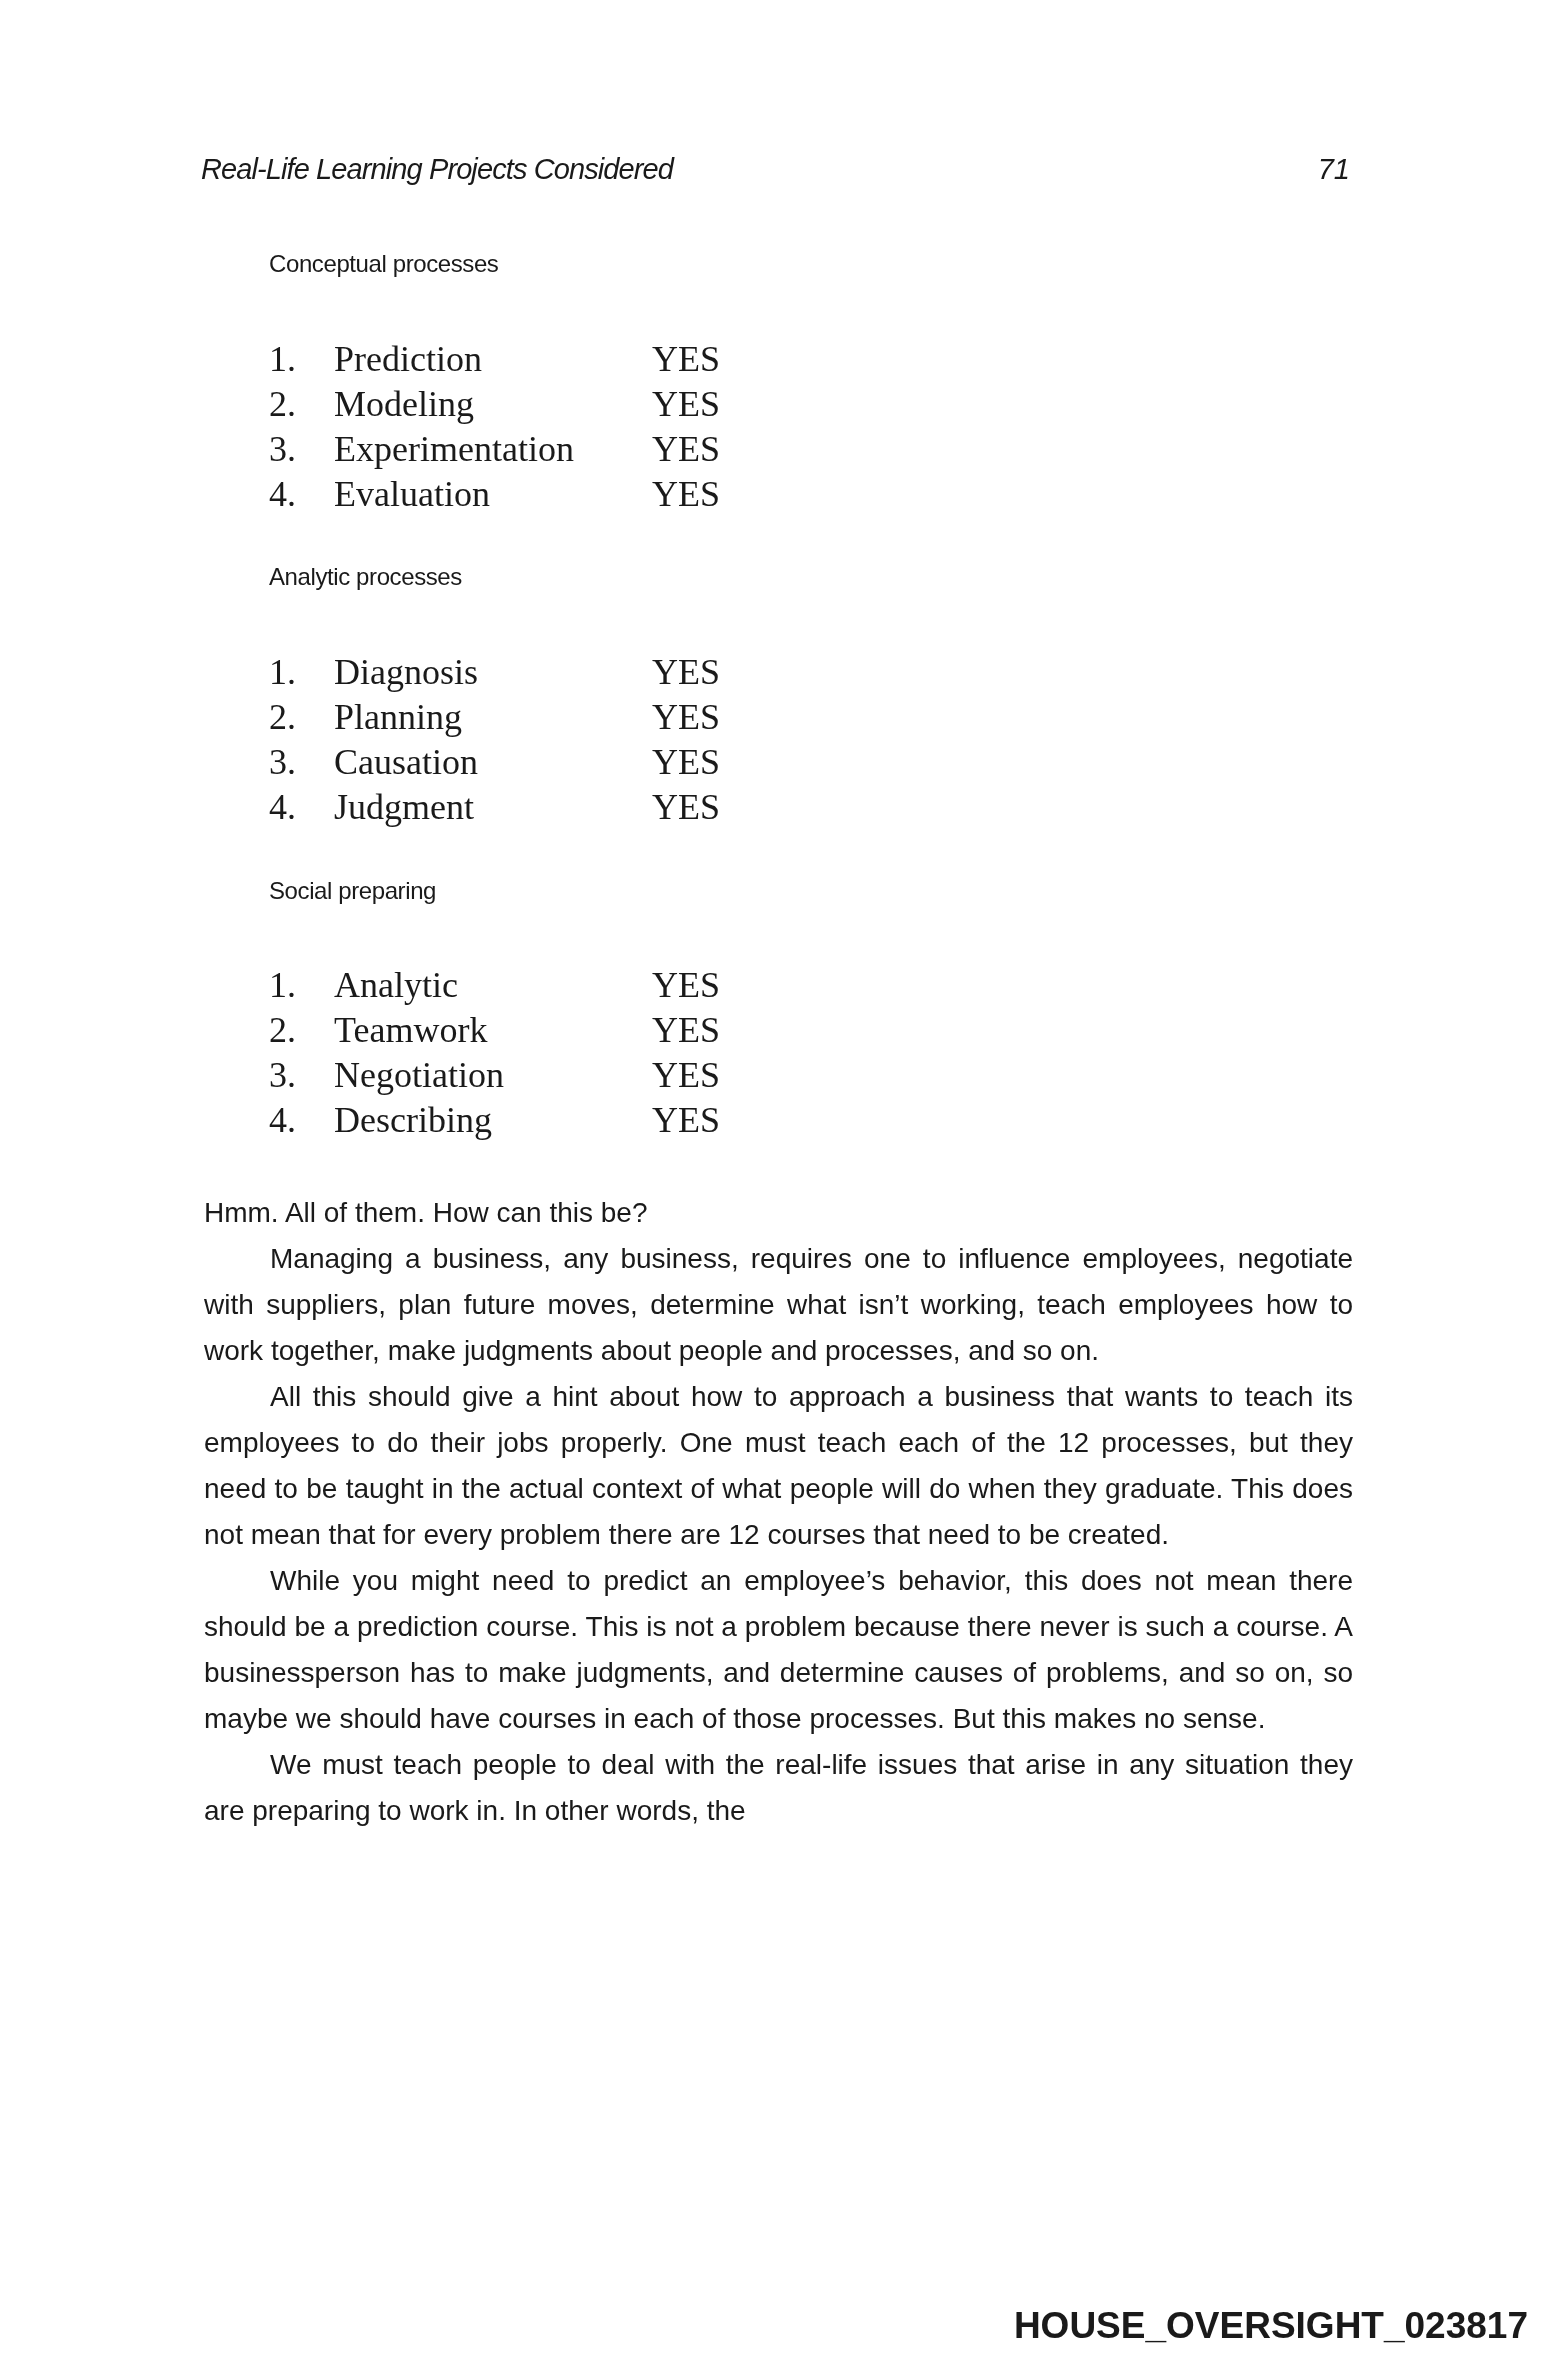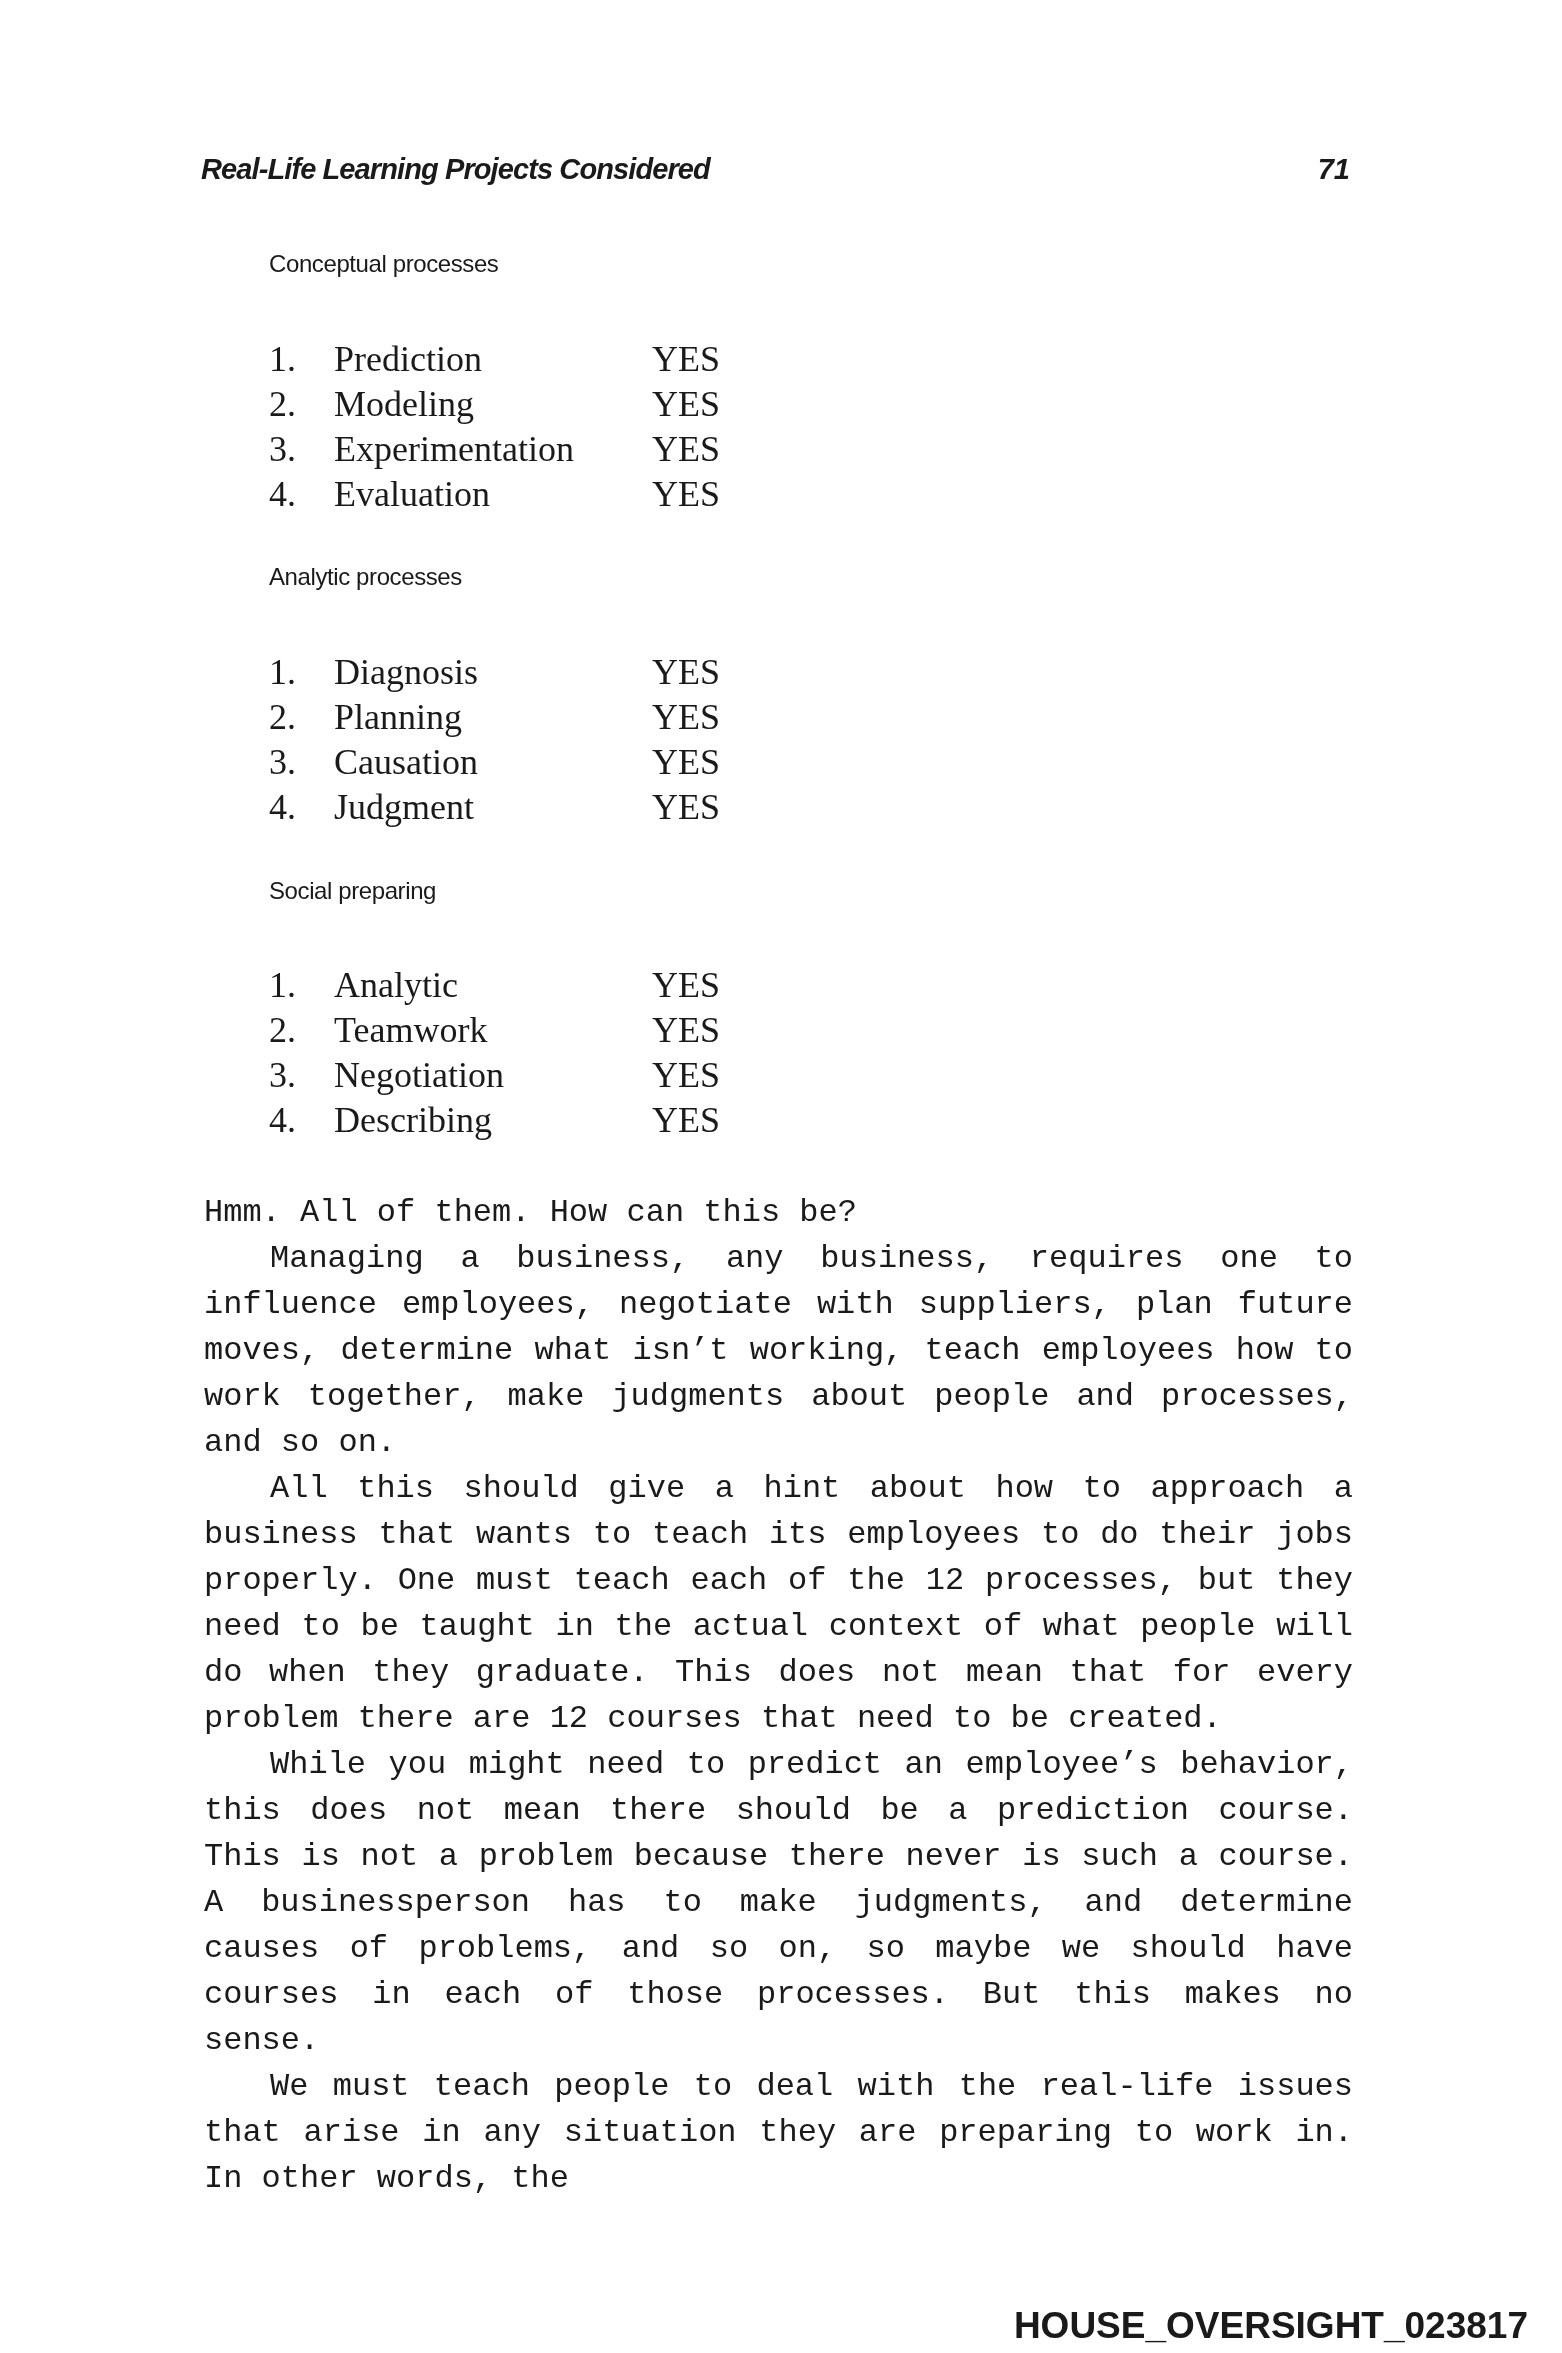--- a/index.html
+++ b/index.html
@@ -1,29 +1,29 @@
 <!DOCTYPE html>
 <html style="font-size:13.6px"><head>
 <meta charset="utf-8">
 <style>
   html, body { margin: 0; padding: 0; background: #ffffff; }
   body { width: 1562px; height: 2354px; position: relative; overflow: hidden; color: #1a1a1a; }
   .running-head { position: absolute; top: 153px; left: 201px; width: 1149px; height: 43px;
-    font-family: "Liberation Sans", sans-serif; font-weight: bold; font-style: italic; font-size: 29px; }
+    font-family: "Liberation Sans", sans-serif; font-weight: normal; font-style: italic; font-size: 29px; }
   .running-head .title { position: absolute; left: 0; top: 0; letter-spacing: -0.9px; }
   .running-head .page-no { position: absolute; right: 0; top: 0; text-align: center; }
   .section-heading { position: absolute; left: 269px; font-family: "Liberation Sans", sans-serif;
     font-size: 24px; letter-spacing: -0.4px; }
   .list { position: absolute; left: 269px; font-family: "Liberation Serif", serif; font-size: 36px; line-height: 45px; }
   .list .row { position: relative; height: 45px; white-space: nowrap; }
   .list .num { position: absolute; left: 0; }
   .list .label { position: absolute; left: 65px; }
   .list .val { position: absolute; left: 383px; }
   .body-text { position: absolute; left: 204px; width: 1149px; top: 1190px;
-    font-family: Liberation Mono, monospace; font-size: 32px; line-height: 46px; text-align: justify; }
+    font-family: Liberation Sans, sans-serif; font-size: 28px; line-height: 46px; text-align: justify; }
   .body-text p { margin: 0; }
   .body-text p.indent { text-indent: 66px; }
   .bates { position: absolute; right: 34px; bottom: 6.8px; font-family: "Liberation Sans", sans-serif; font-size: 37px; font-weight: bold; }
 </style>
 </head>
 <body>
 
 <div class="running-head">
   <span class="title">Real-Life Learning Projects Considered</span>
   <span class="page-no">71</span>

